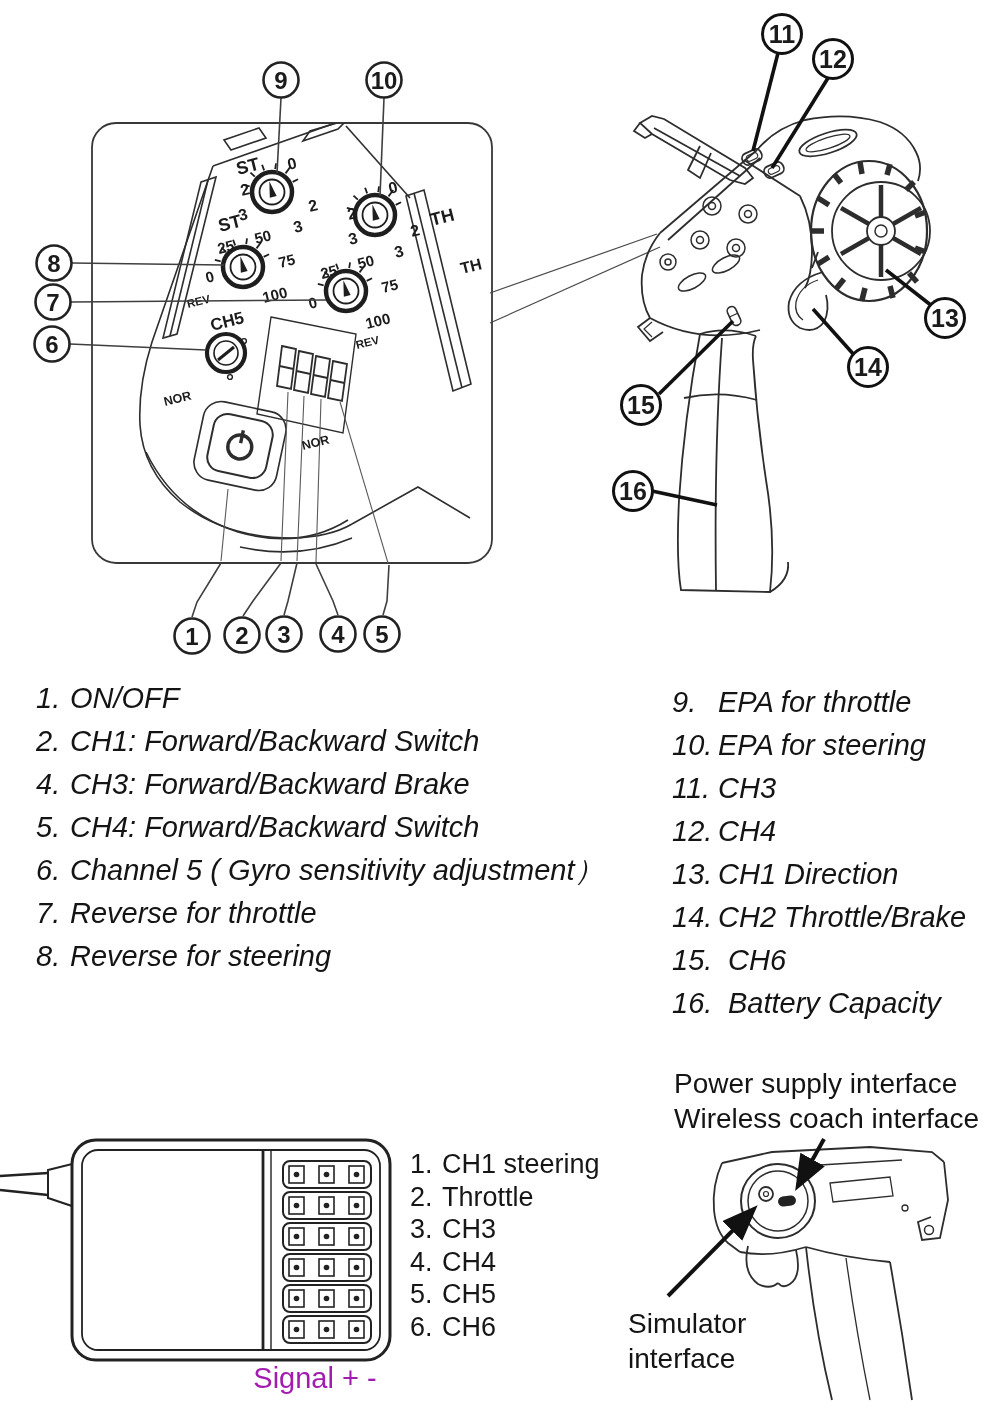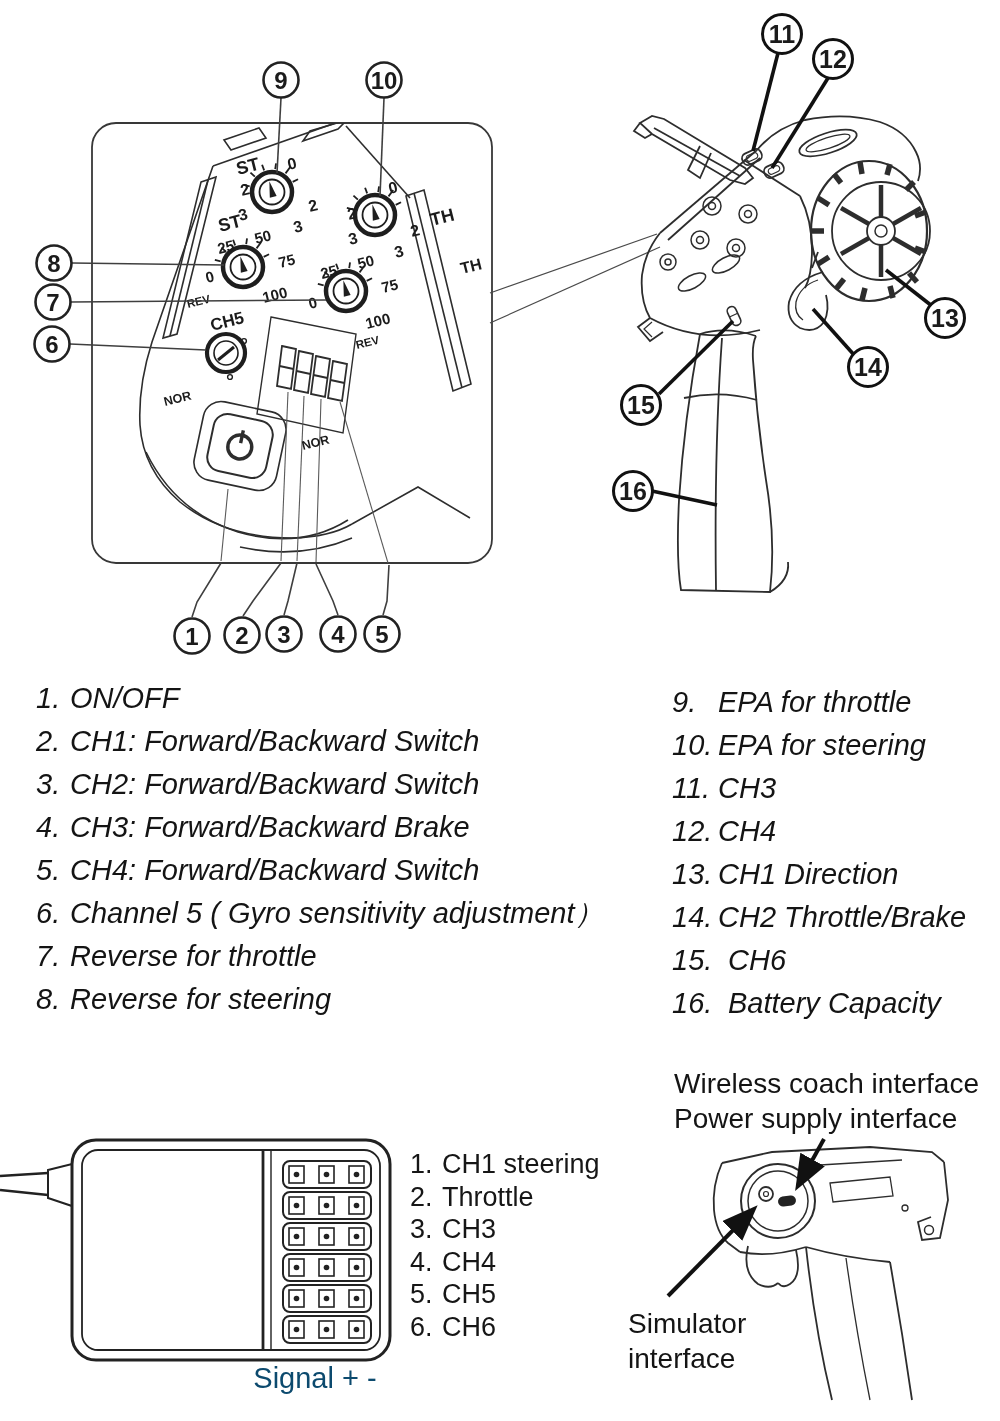--- a/index.html
+++ b/index.html
@@ -7,21 +7,21 @@
           font-family:"Liberation Sans","DejaVu Sans",sans-serif;color:#161616;}
   #art{position:absolute;left:0;top:0;}
   svg text{font-family:"Liberation Sans","DejaVu Sans",sans-serif;fill:#1b1b1b;}
   .legend{position:absolute;font-size:29px;line-height:43px;color:#141414;white-space:nowrap;font-style:italic;}
   .legend .row{height:43px;}
   .legend .num{display:inline-block;min-width:34px;}
   .legend-right .num{min-width:46px;}
   .rx-legend{position:absolute;left:410px;top:1148px;font-size:27px;line-height:32.5px;white-space:nowrap;}
   .rx-legend .num{display:inline-block;min-width:32px;}
   .iface{position:absolute;font-size:28px;line-height:35px;white-space:nowrap;color:#141414;}
-  .signal{position:absolute;left:225px;top:1362px;width:180px;text-align:center;font-size:29px;color:#0c4a6e;}
+  .signal{position:absolute;left:225px;top:1362px;width:180px;text-align:center;font-size:29px;color:#a21caf;}
 </style>
 </head>
 <body>
 
 <div id="canvas">
 
 <svg id="art" width="1000" height="1421" viewBox="0 0 1000 1421">
   <defs>
     <clipPath id="panelClip">
           <rect x="92" y="123" width="400" height="440" rx="24"></rect>
@@ -455,21 +455,20 @@
     <g transform="translate(633,491)">
           <circle r="19.5" fill="#fff" stroke="#111" stroke-width="3"></circle>
           <text y="9" font-size="25">16</text>
         </g>
   </g>
 </svg>
 
   <div class="legend" style="left:36px;top:677px;">
     <div class="row"><span class="num">1.</span><span>ON/OFF</span></div>
     <div class="row"><span class="num">2.</span><span>CH1: Forward/Backward Switch</span></div>
-    <div class="row"><span class="num">3.</span><span>CH2: Forward/Backward Switch</span></div>
     <div class="row"><span class="num">4.</span><span>CH3: Forward/Backward Brake</span></div>
     <div class="row"><span class="num">5.</span><span>CH4: Forward/Backward Switch</span></div>
     <div class="row"><span class="num">6.</span><span>Channel 5 ( Gyro sensitivity adjustment）</span></div>
     <div class="row"><span class="num">7.</span><span>Reverse for throttle</span></div>
     <div class="row"><span class="num">8.</span><span>Reverse for steering</span></div>
   </div>
 
   <div class="legend legend-right" style="left:672px;top:681px;">
     <div class="row"><span class="num">9.</span><span>EPA for throttle</span></div>
     <div class="row"><span class="num">10.</span><span>EPA for steering</span></div>
@@ -486,22 +485,22 @@
     <div><span class="num">2.</span><span>Throttle</span></div>
     <div><span class="num">3.</span><span>CH3</span></div>
     <div><span class="num">4.</span><span>CH4</span></div>
     <div><span class="num">5.</span><span>CH5</span></div>
     <div><span class="num">6.</span><span>CH6</span></div>
   </div>
 
   <div class="signal">Signal + -</div>
 
   <div class="iface" style="left:674px;top:1066px;">
+    <div>Power supply interface</div>
     <div>Wireless coach interface</div>
-    <div>Power supply interface</div>
   </div>
 
   <div class="iface" style="left:628px;top:1306px;">
     <div>Simulator</div>
     <div>interface</div>
   </div>
 
 </div>
 
 </body></html>

